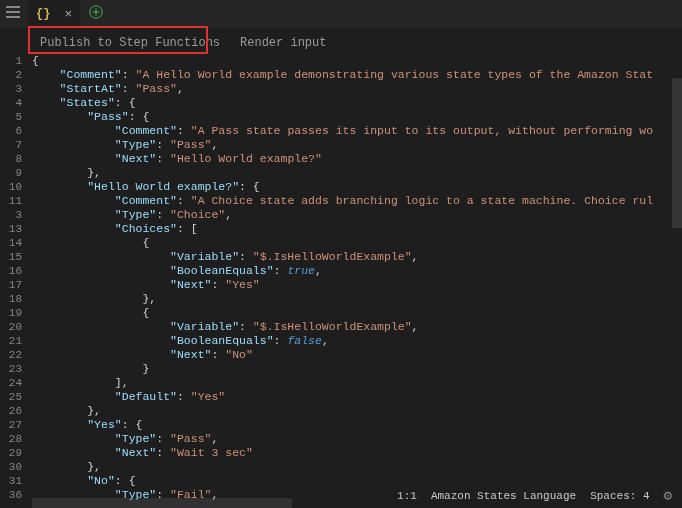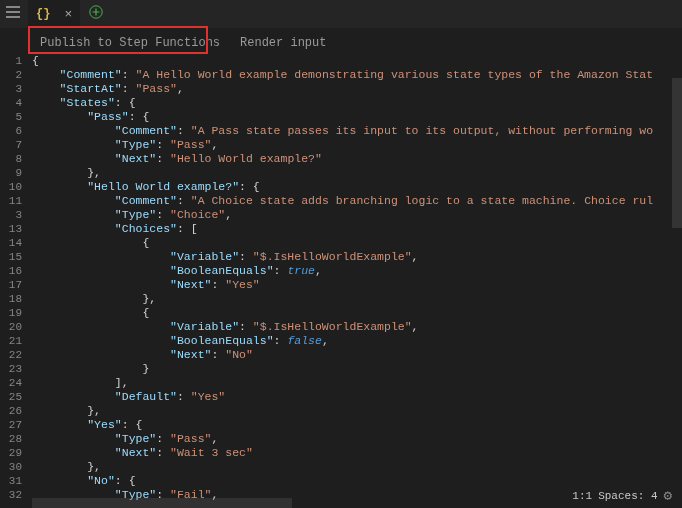--- a/index.html
+++ b/index.html
@@ -96,21 +96,21 @@
   .k { color: #9cdcfe; }   
   .s { color: #ce9178; }   
   .b { color: #569cd6; font-style: italic; }   
   .p { color: #d4d4d4; }   
   .status-bar {
     position: absolute;
     bottom: 2px;
     right: 6px;
     display: flex;
     align-items: center;
-    gap: 6px;
+    gap: 14px;
     font-size: 11px;
     color: #c8c8c8;
     background: rgba(30,30,30,0.9);
     padding: 2px 4px;
   }
   .gear-icon {
     color: #888;
     font-size: 14px;
   }
   .hscroll-shadow {
@@ -195,24 +195,25 @@
       <div class="line">22</div>
       <div class="line">23</div>
       <div class="line">24</div>
       <div class="line">25</div>
       <div class="line">26</div>
       <div class="line">27</div>
       <div class="line">28</div>
       <div class="line">29</div>
       <div class="line">30</div>
       <div class="line">31</div>
-      <div class="line">32</div>
+      <div class="line">36</div>
     </div>
   <div class="code" id="code"><div class="line"><span class="p">{</span></div><div class="line"><span class="p">    </span><span class="k">"Comment"</span><span class="p">: </span><span class="s">"A Hello World example demonstrating various state types of the Amazon Stat</span></div><div class="line"><span class="p">    </span><span class="k">"StartAt"</span><span class="p">: </span><span class="s">"Pass"</span><span class="p">,</span></div><div class="line"><span class="p">    </span><span class="k">"States"</span><span class="p">: {</span></div><div class="line"><span class="p">        </span><span class="k">"Pass"</span><span class="p">: {</span></div><div class="line"><span class="p">            </span><span class="k">"Comment"</span><span class="p">: </span><span class="s">"A Pass state passes its input to its output, without performing wo</span></div><div class="line"><span class="p">            </span><span class="k">"Type"</span><span class="p">: </span><span class="s">"Pass"</span><span class="p">,</span></div><div class="line"><span class="p">            </span><span class="k">"Next"</span><span class="p">: </span><span class="s">"Hello World example?"</span></div><div class="line"><span class="p">        },</span></div><div class="line"><span class="p">        </span><span class="k">"Hello World example?"</span><span class="p">: {</span></div><div class="line"><span class="p">            </span><span class="k">"Comment"</span><span class="p">: </span><span class="s">"A Choice state adds branching logic to a state machine. Choice rul</span></div><div class="line"><span class="p">            </span><span class="k">"Type"</span><span class="p">: </span><span class="s">"Choice"</span><span class="p">,</span></div><div class="line"><span class="p">            </span><span class="k">"Choices"</span><span class="p">: [</span></div><div class="line"><span class="p">                {</span></div><div class="line"><span class="p">                    </span><span class="k">"Variable"</span><span class="p">: </span><span class="s">"$.IsHelloWorldExample"</span><span class="p">,</span></div><div class="line"><span class="p">                    </span><span class="k">"BooleanEquals"</span><span class="p">: </span><span class="b">true</span><span class="p">,</span></div><div class="line"><span class="p">                    </span><span class="k">"Next"</span><span class="p">: </span><span class="s">"Yes"</span></div><div class="line"><span class="p">                },</span></div><div class="line"><span class="p">                {</span></div><div class="line"><span class="p">                    </span><span class="k">"Variable"</span><span class="p">: </span><span class="s">"$.IsHelloWorldExample"</span><span class="p">,</span></div><div class="line"><span class="p">                    </span><span class="k">"BooleanEquals"</span><span class="p">: </span><span class="b">false</span><span class="p">,</span></div><div class="line"><span class="p">                    </span><span class="k">"Next"</span><span class="p">: </span><span class="s">"No"</span></div><div class="line"><span class="p">                }</span></div><div class="line"><span class="p">            ],</span></div><div class="line"><span class="p">            </span><span class="k">"Default"</span><span class="p">: </span><span class="s">"Yes"</span></div><div class="line"><span class="p">        },</span></div><div class="line"><span class="p">        </span><span class="k">"Yes"</span><span class="p">: {</span></div><div class="line"><span class="p">            </span><span class="k">"Type"</span><span class="p">: </span><span class="s">"Pass"</span><span class="p">,</span></div><div class="line"><span class="p">            </span><span class="k">"Next"</span><span class="p">: </span><span class="s">"Wait 3 sec"</span></div><div class="line"><span class="p">        },</span></div><div class="line"><span class="p">        </span><span class="k">"No"</span><span class="p">: {</span></div><div class="line"><span class="p">            </span><span class="k">"Type"</span><span class="p">: </span><span class="s">"Fail"</span><span class="p">,</span></div></div>
   <div class="vscroll-thumb"></div>
   <div class="hscroll-shadow"></div>
 </div>
 
 <div class="status-bar">
   <span>1:1</span>
+  <span>Amazon States Language</span>
   <span>Spaces: 4</span>
   <span class="gear-icon">⚙</span>
 </div>
 
 </body></html>

